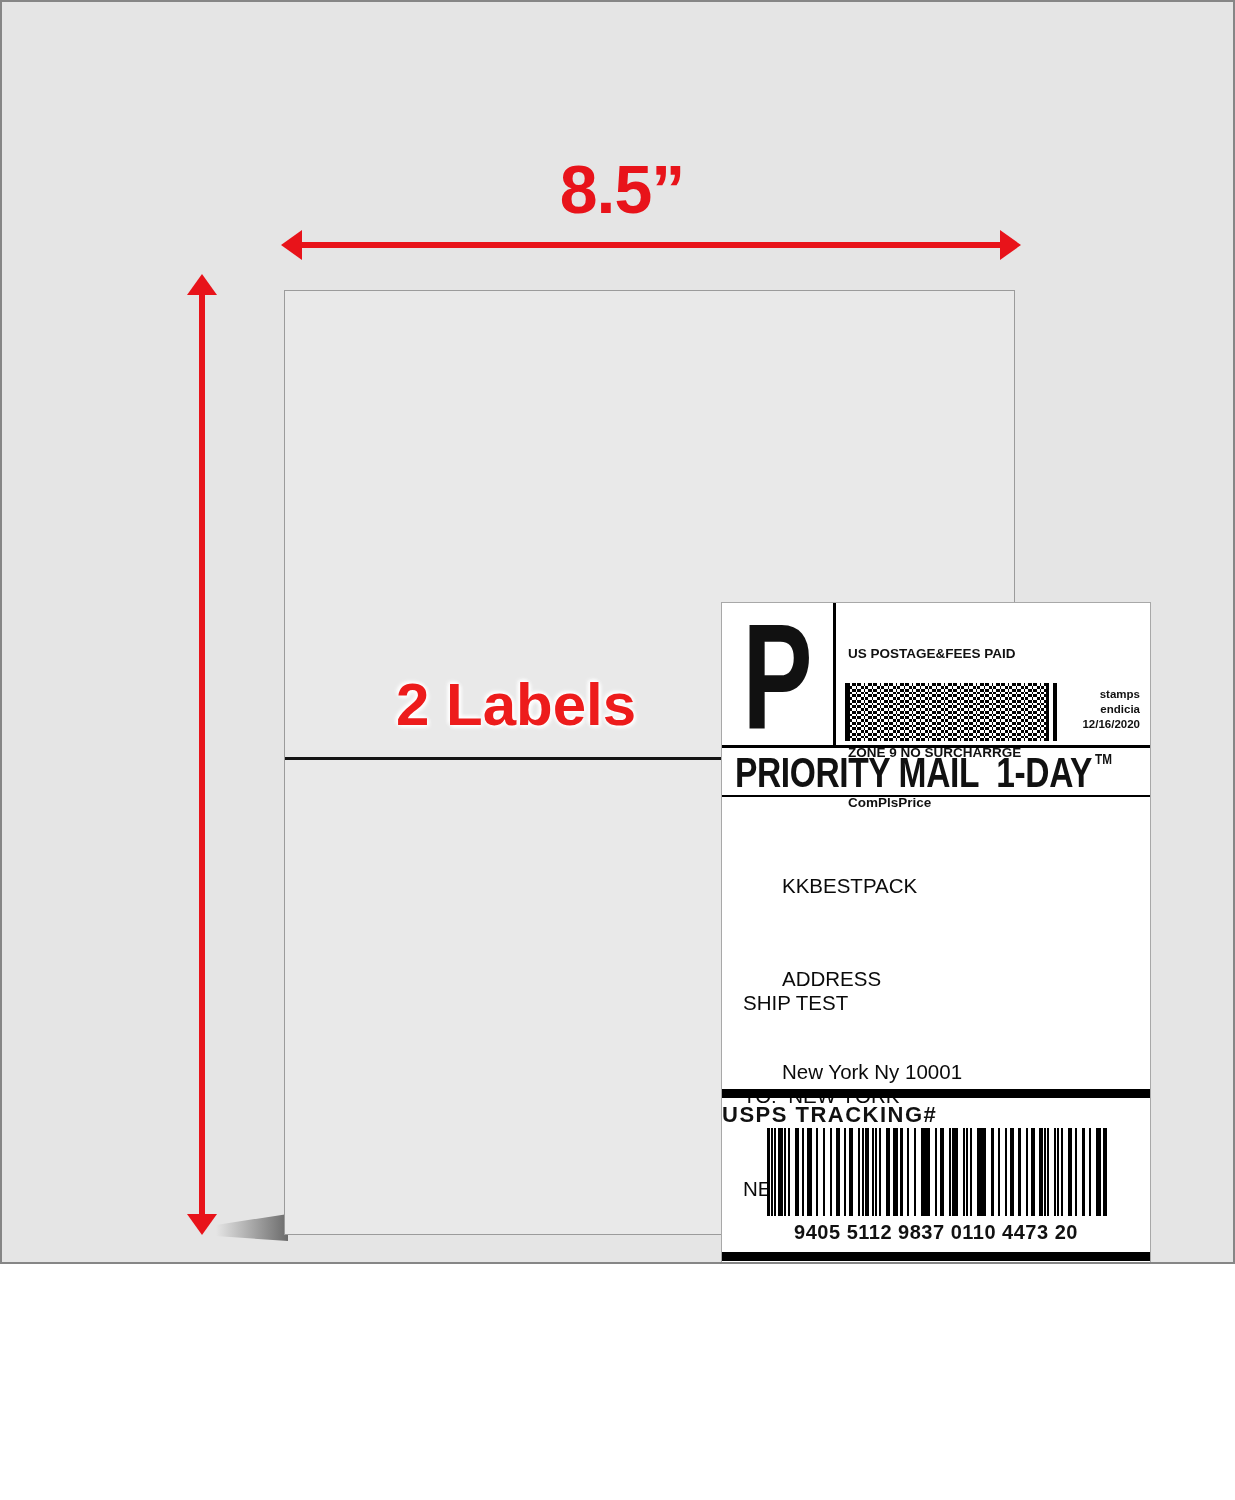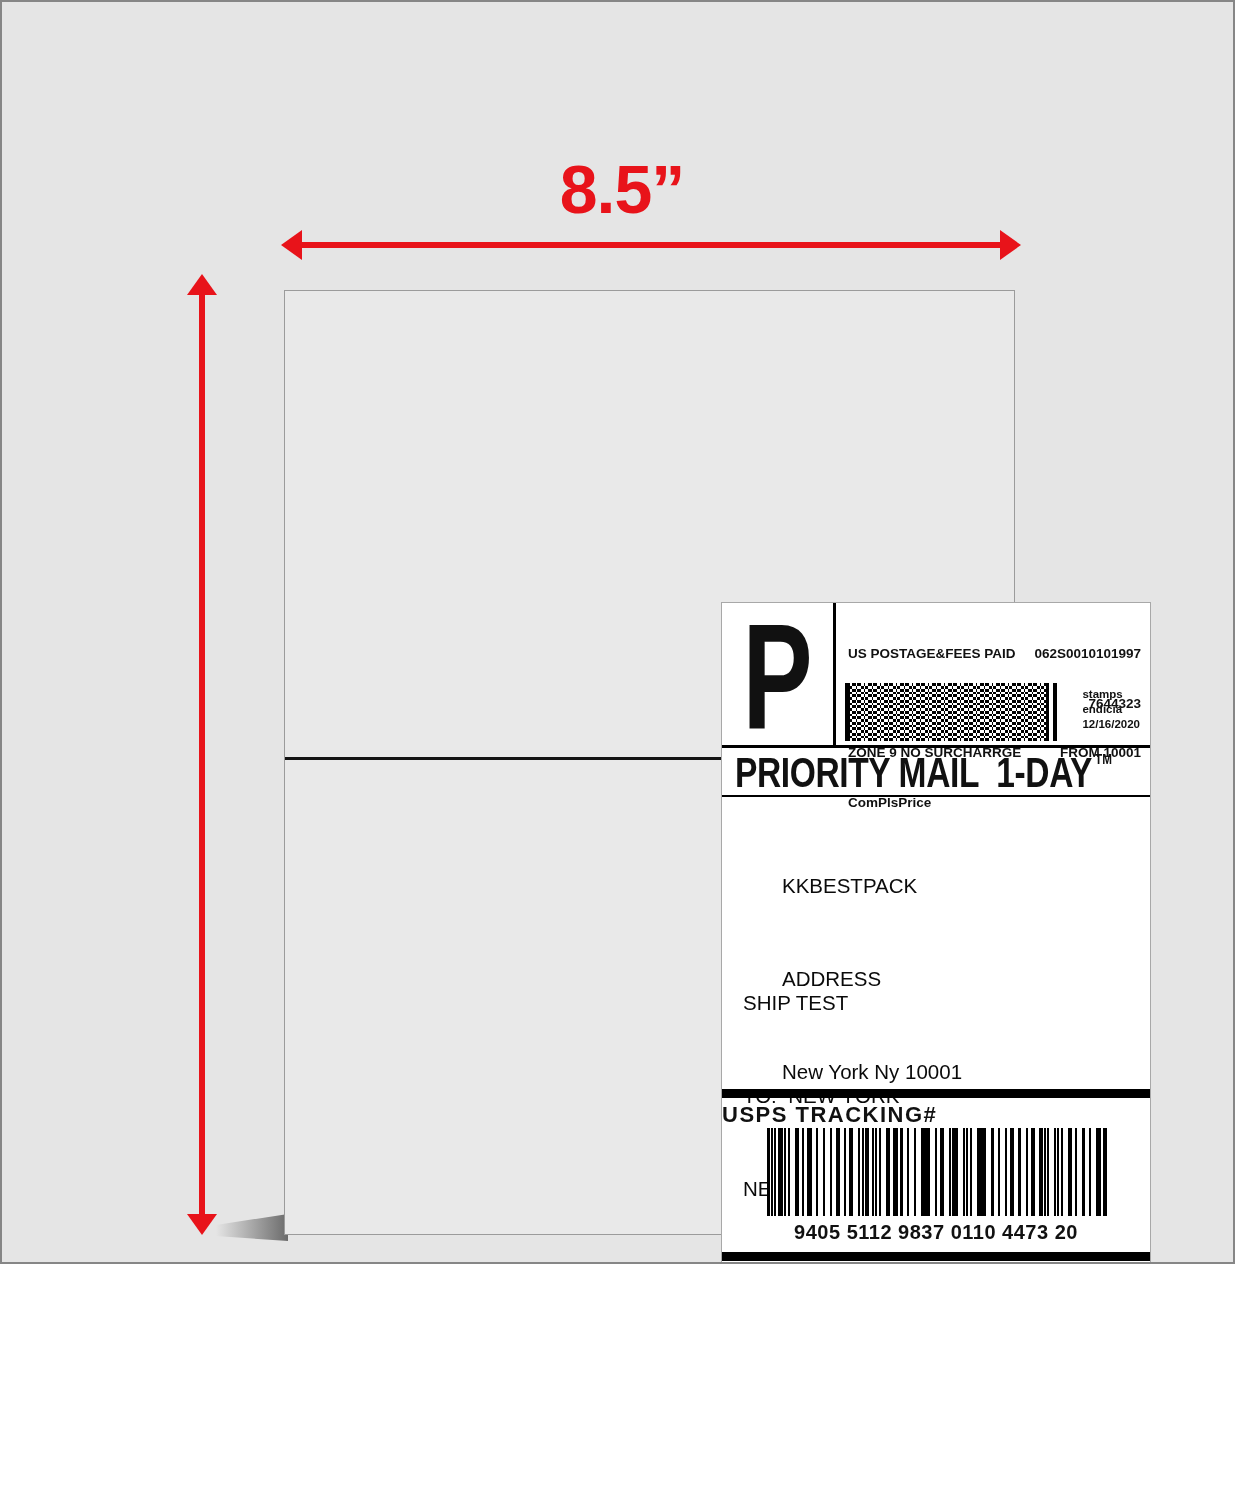--- a/index.html
+++ b/index.html
@@ -58,21 +58,21 @@
   .meta-block{position:absolute;right:9px;top:10px;font-size:13.5px;font-weight:600;line-height:16.5px;text-align:right;white-space:pre;}
   .pdf417{
     position:absolute;left:123px;top:80px;width:212px;height:58px;
     background-color:#fff;
     background-image:
       repeating-linear-gradient(90deg,#000 0 3px,#fff 3px 4px,#000 4px 7px,#fff 7px 11px,#000 11px 12px,#fff 12px 16px),
       repeating-linear-gradient(0deg,#000 0 3px,#fff 3px 5px,#000 5px 8px,#fff 8px 11px);
     background-blend-mode:difference;
     box-shadow:inset 5px 0 0 #000,inset -4px 0 0 #000,inset -8px 0 0 #fff,inset -11px 0 0 #000;
   }
-  .provider-block{position:absolute;right:10px;top:84px;font-size:11.5px;font-weight:bold;line-height:15px;text-align:left;}
+  .provider-block{position:absolute;right:10px;top:84px;font-size:11.5px;font-weight:bold;line-height:15px;text-align:right;}
   .hline-1{position:absolute;left:0;top:142px;width:100%;height:3px;background:#000;}
   .service-title{
     position:absolute;left:13px;top:146px;height:46px;display:flex;align-items:center;
     font-size:43px;font-weight:bold;white-space:pre;letter-spacing:-.5px;
     transform:scaleX(.78);transform-origin:0 50%;
   }
   .service-title .tm{font-size:15px;font-weight:bold;align-self:flex-start;margin-top:1px;margin-left:4px;letter-spacing:0;}
   .hline-2{position:absolute;left:0;top:192px;width:100%;height:2px;background:#000;}
   .addr{position:absolute;left:21px;font-size:20.5px;line-height:31px;font-weight:400;white-space:pre;color:#0a0a0a;}
   .addr-sender{top:205px;margin-left:39px;}
@@ -105,41 +105,37 @@
 
   <div>
     <div class="arrow-line" style="left:197px;top:290px;width:6px;height:925px;"></div>
     <div class="tri tri-up"></div>
     <div class="tri tri-down"></div>
   </div>
 
   <div class="sheet-corner-shadow"></div>
   <div class="sheet"></div>
   <div class="sheet-divider"></div>
+  <div class="sheet-caption">2 Labels</div>
 
   <div class="label-shadow-left"></div>
   <div class="label-shadow-right"></div>
 
   <div class="ship-label">
 
     <div class="p-letter">P</div>
     <div class="p-divider"></div>
 
     <div class="postage-block">
       <div>US POSTAGE&amp;FEES PAID</div>
       <div>4 LB PRIORITY MAIL RATE</div>
       <div>ZONE 9 NO SURCHARRGE</div>
       <div>ComPlsPrice</div>
     </div>
 
-    <div class="meta-block">
-      <div>062S0010101997</div>
-      <div>7644323</div>
-      <div>FROM 10001</div>
-    </div>
 
     <div class="pdf417"></div>
 
     <div class="provider-block">
       <div>stamps</div>
       <div>endicia</div>
       <div>12/16/2020</div>
     </div>
 
     <div class="hline-1"></div>

